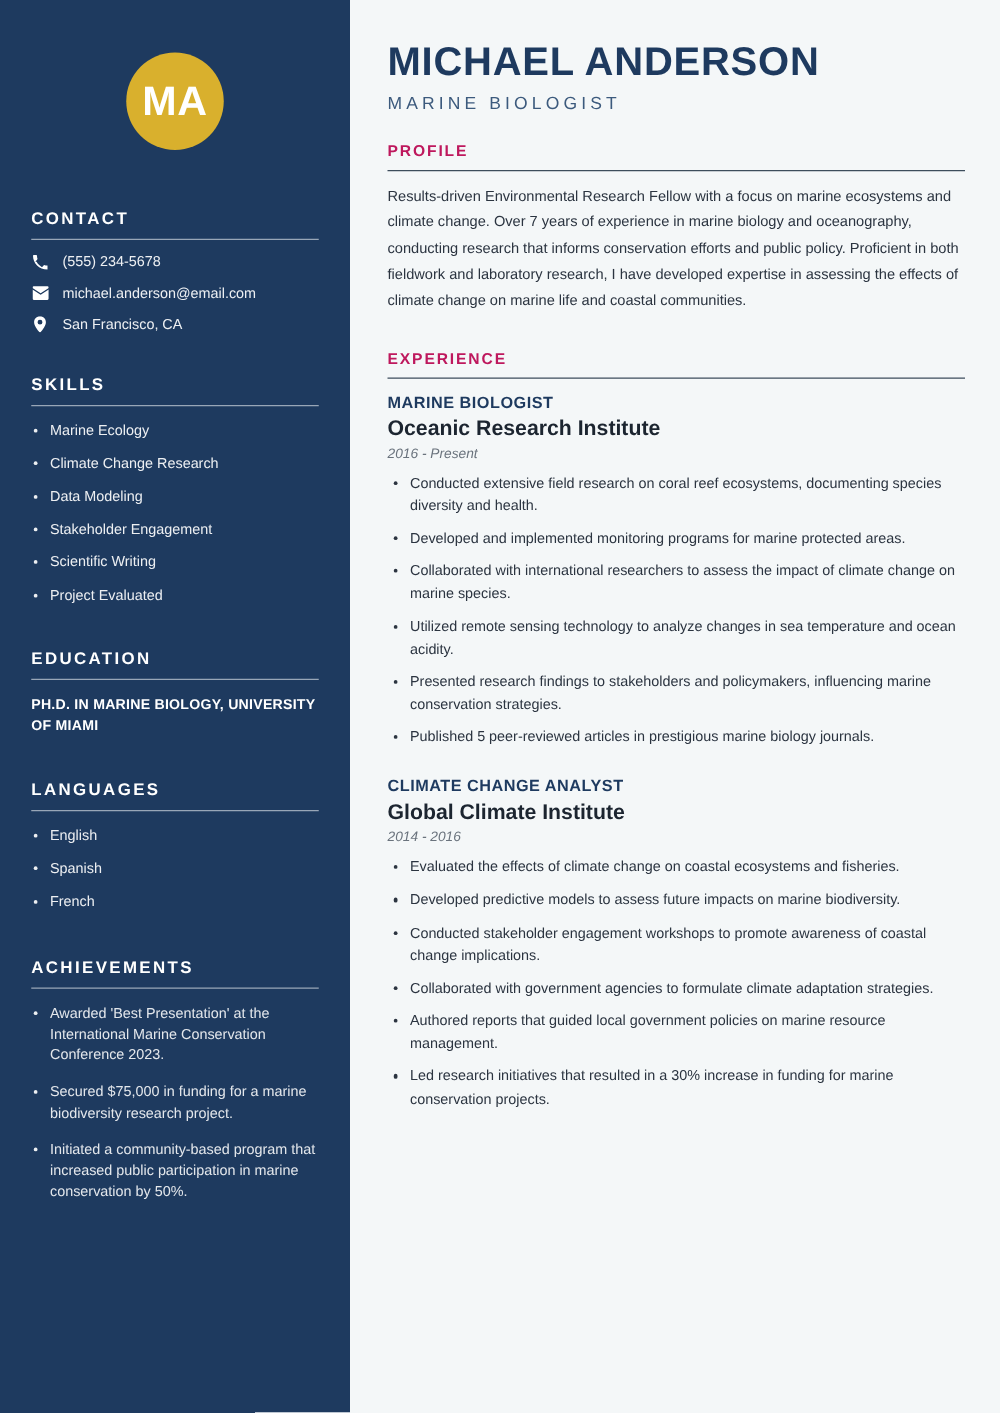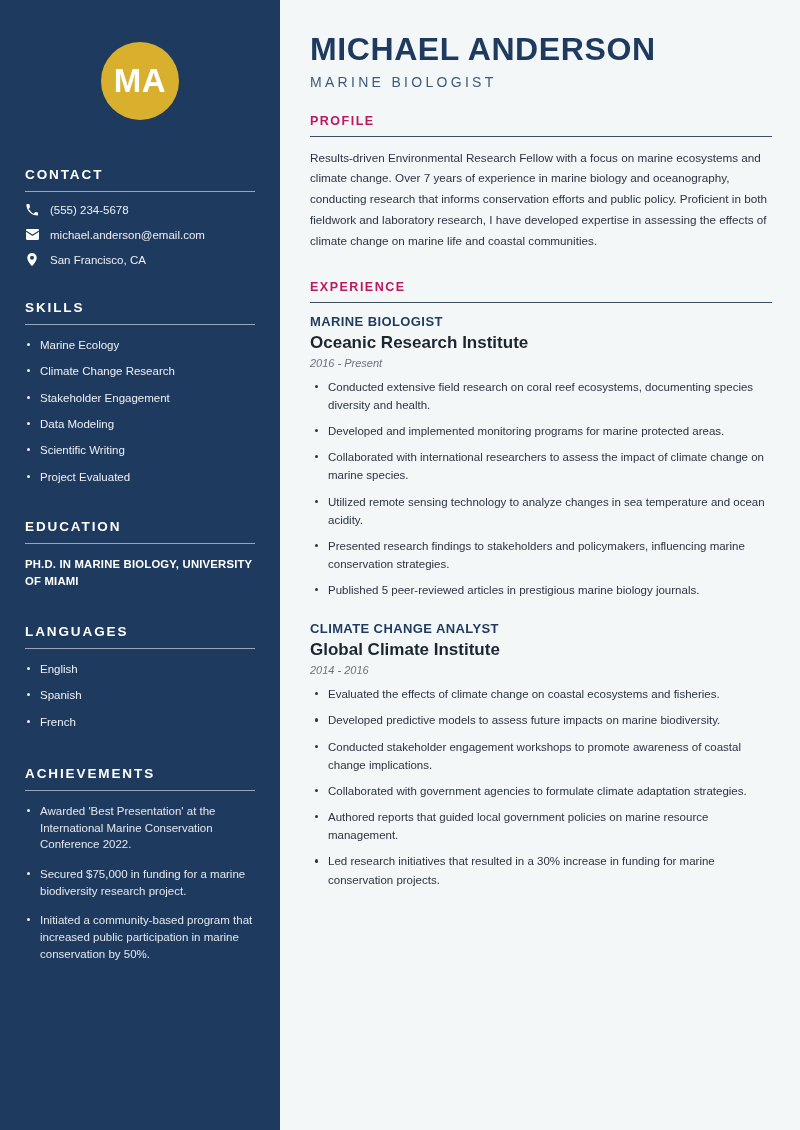--- a/index.html
+++ b/index.html
@@ -276,22 +276,22 @@
 
     </div>
   </section>
 
   <section class="side-section skills">
     <div class="side-heading">SKILLS</div>
     <div class="side-rule"></div>
     <ul class="side-list">
       <li>Marine Ecology</li>
       <li>Climate Change Research</li>
+      <li>Data Modeling</li>
       <li>Stakeholder Engagement</li>
-      <li>Data Modeling</li>
       <li>Scientific Writing</li>
       <li>Project Evaluated</li>
     </ul>
   </section>
 
   <section class="side-section education">
     <div class="side-heading">EDUCATION</div>
     <div class="side-rule"></div>
     <div class="edu-item">PH.D. IN MARINE BIOLOGY, UNIVERSITY OF MIAMI</div>
   </section>
@@ -303,21 +303,21 @@
       <li>English</li>
       <li>Spanish</li>
       <li>French</li>
     </ul>
   </section>
 
   <section class="side-section achievements">
     <div class="side-heading">ACHIEVEMENTS</div>
     <div class="side-rule"></div>
     <ul class="side-list achieve">
-      <li>Awarded 'Best Presentation' at the International Marine Conservation Conference 2022.</li>
+      <li>Awarded 'Best Presentation' at the International Marine Conservation Conference 2023.</li>
       <li>Secured $75,000 in funding for a marine biodiversity research project.</li>
       <li>Initiated a community-based program that increased public participation in marine conservation by 50%.</li>
     </ul>
   </section>
 
 </aside>
 
 <main class="main">
 
   <h1 class="name">MICHAEL ANDERSON</h1>

